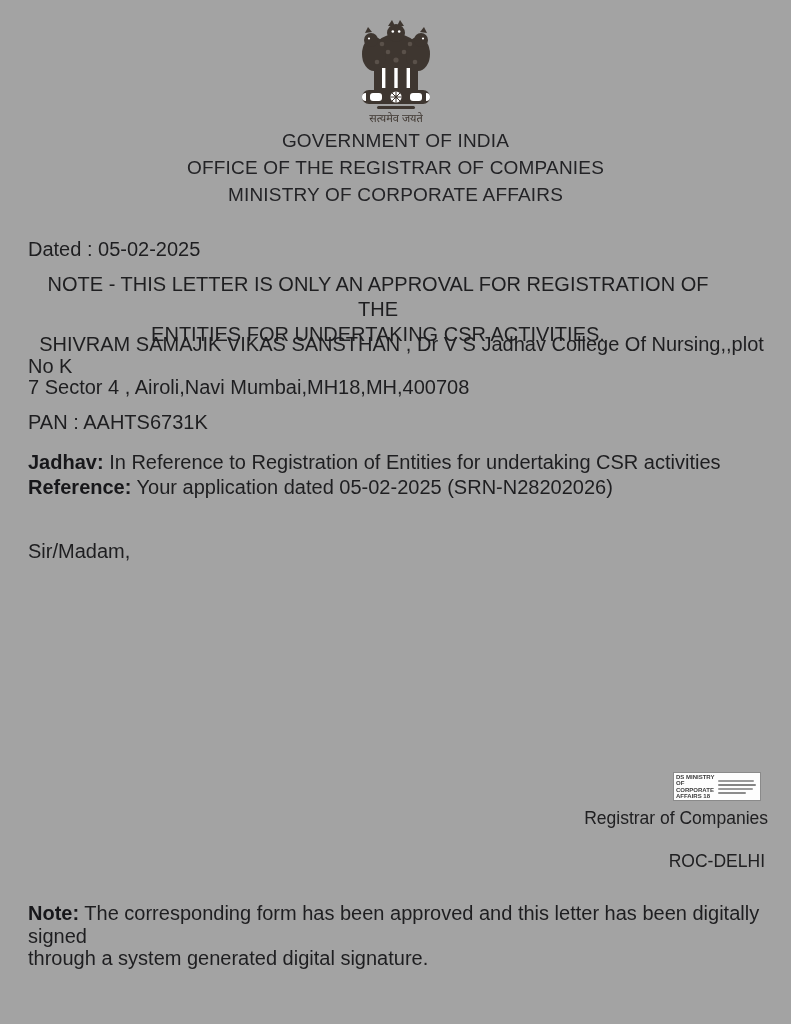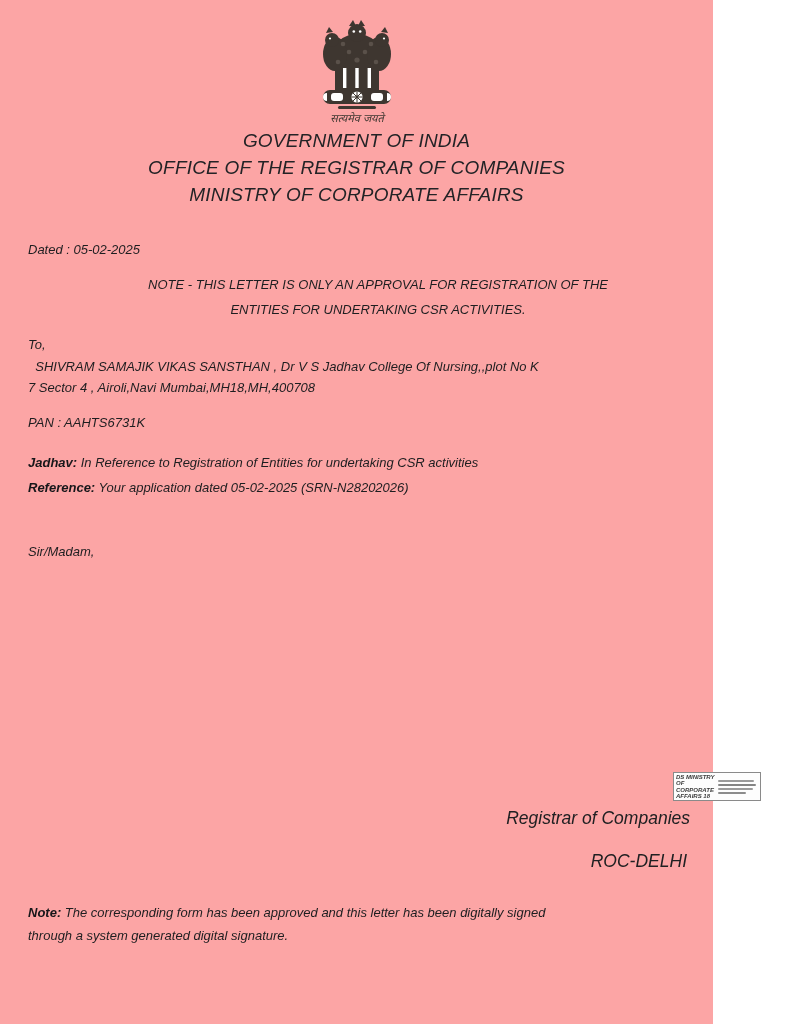--- a/index.html
+++ b/index.html
@@ -3,32 +3,32 @@
 <meta charset="utf-8">
 <style>
   html,body{margin:0;padding:0;background:#ffffff;}
   body{
     width:791px;height:1024px;
     font-family:"Liberation Sans", sans-serif;
     color:#1e1e20;
     position:relative;
     overflow:hidden;
   }
-  .page{position:relative;width:713px;height:1024px;background:#fca5a5;font-style:italic;}
+  .page{position:relative;width:791px;height:1024px;background:#a3a3a3;}
   .prewrap{white-space:pre-wrap;}
 
   .emblem{position:absolute;top:14px;left:50%;transform:translateX(-50%);}
 
   .header{
     position:absolute;top:127px;left:0;width:100%;
     text-align:center;font-size:19px;line-height:27px;
     letter-spacing:0.2px;color:#232326;
   }
 
-  .line{position:absolute;left:28px;font-size:13px;line-height:21px;}
+  .line{position:absolute;left:28px;font-size:20px;line-height:21px;}
   .dated{top:239px;}
   .note-caps{top:272px;line-height:25px;width:700px;text-align:center;}
   .to-block{top:334px;line-height:21.5px;width:740px;}
   .pan{top:412px;}
   .subject{top:452px;}
   .reference{top:477px;}
   .salutation{top:541px;}
   .body-par{top:590px;line-height:21.8px;width:745px;}
 
   b.lbl{font-weight:bold;color:#17171a;}
@@ -136,21 +136,20 @@
     <div>OFFICE OF THE REGISTRAR OF COMPANIES</div>
     <div>MINISTRY OF CORPORATE AFFAIRS</div>
   </div>
 
   <div class="line dated">Dated : 05-02-2025</div>
 
   <div class="line note-caps prewrap">NOTE - THIS LETTER IS ONLY AN APPROVAL FOR REGISTRATION OF THE
 ENTITIES FOR UNDERTAKING CSR ACTIVITIES.</div>
 
   <div class="line to-block">
-    <div class="prewrap">To,</div>
     <div class="prewrap">  SHIVRAM SAMAJIK VIKAS SANSTHAN , Dr V S Jadhav College Of Nursing,,plot No K
 7 Sector 4 , Airoli,Navi Mumbai,MH18,MH,400708</div>
   </div>
 
   <div class="line pan">PAN : AAHTS6731K</div>
 
   <div class="line subject"><b class="lbl prewrap">Jadhav:</b><span class="prewrap"> In Reference to Registration of Entities for undertaking CSR activities</span></div>
 
   <div class="line reference"><b class="lbl prewrap">Reference:</b><span class="prewrap"> Your application dated 05-02-2025 (SRN-N28202026)</span></div>
 

